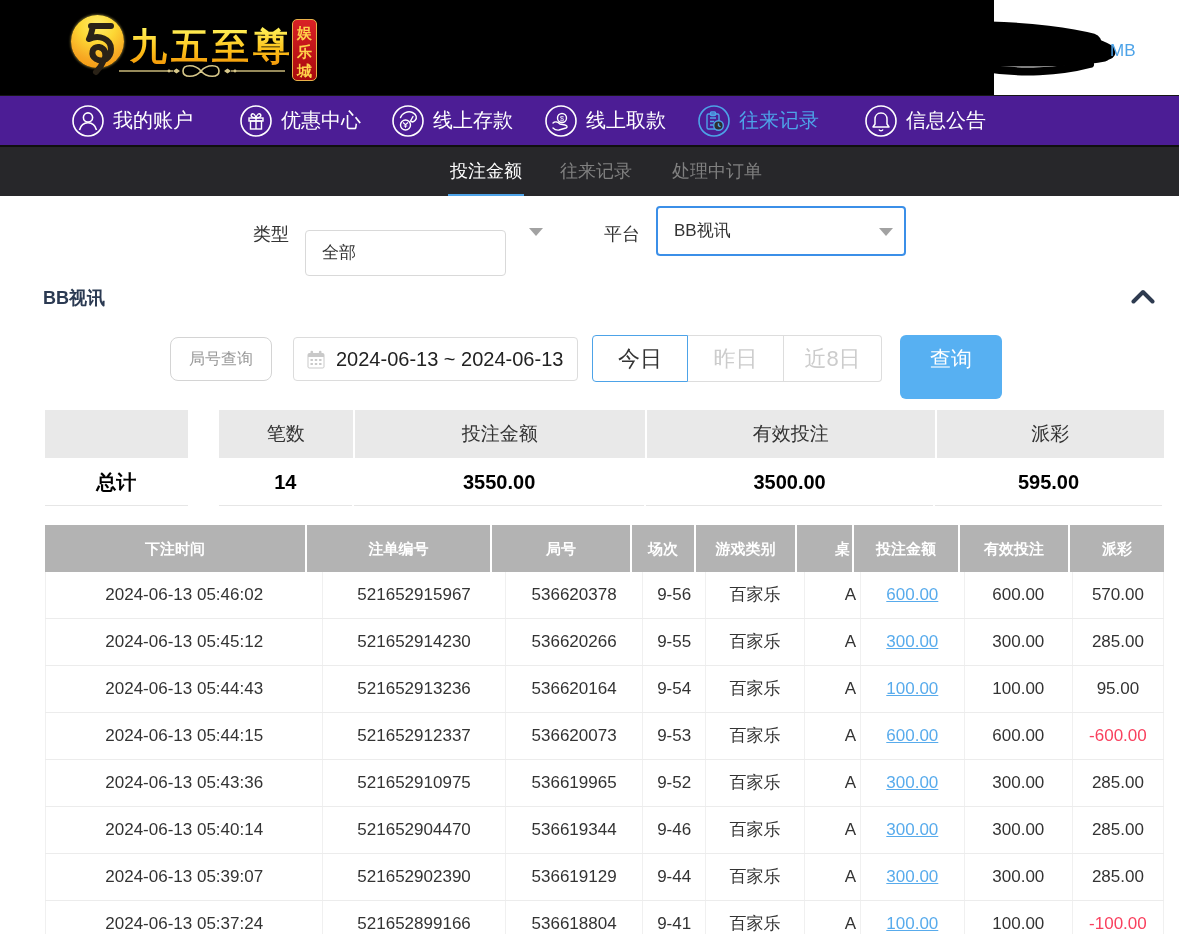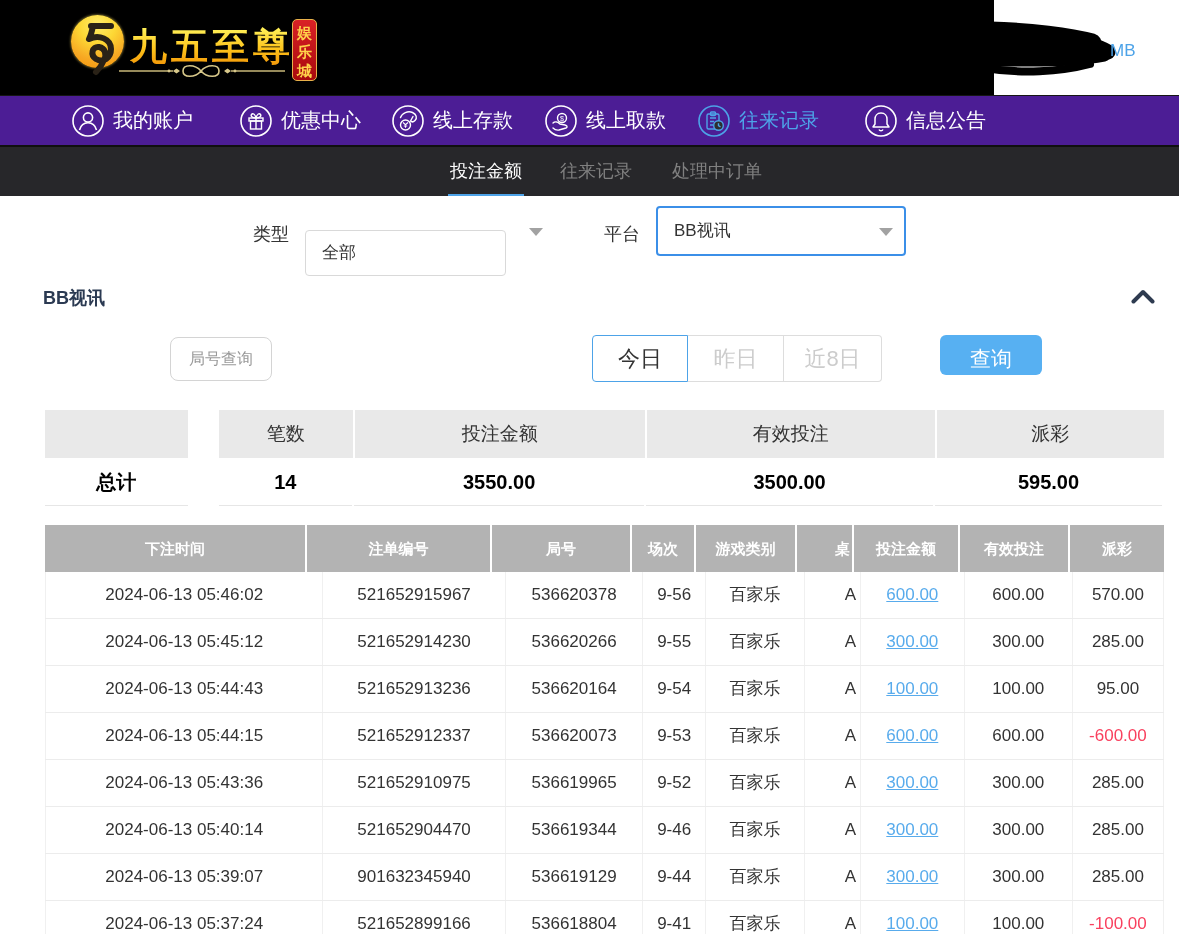--- a/index.html
+++ b/index.html
@@ -45,21 +45,21 @@
   font-size:16px; text-align:center; line-height:42px; }
 .btn-date { left:45px; width:103px; border:2px solid #58ace8; color:#3d9ae8; font-weight:bold; line-height:40px; }
 .btn-ju { left:170px; width:102px; border:1px solid #d4d4d4; color:#999; }
 .datebox { position:absolute; left:293px; top:141px; width:285px; height:44px; border:1px solid #dcdcdc;
   border-radius:4px; font-size:20px; color:#222; line-height:42px; }
 .grp { position:absolute; left:592px; top:139px; height:47px; display:flex; }
 .g { width:96px; height:47px; border:1px solid #ddd; border-left:none; text-align:center; line-height:45px;
   font-size:22px; color:#ccc; background:#fff; }
 .g.first { border:1px solid #4da3e8; border-radius:4px 0 0 4px; color:#333; width:96px; }
 .g.last { border-radius:0 4px 4px 0; width:98px; }
-.btn-q { position:absolute; left:940px; top:139px; width:102px; height:40px; background:#57b0f2;
+.btn-q { position:absolute; left:900px; top:139px; width:102px; height:64px; background:#57b0f2;
   border-radius:6px; color:#fff; font-size:21px; text-align:center; line-height:48px; }
 
 .sum { position:absolute; left:45px; top:214px; width:1119px; }
 .sum .hr, .sum .br { display:flex; }
 .sum .hr > div { background:#e9e9e9; height:48px; line-height:48px; text-align:center;
   font-size:19px; color:#333; margin-right:2px; }
 .sum .hr > div:last-child { margin-right:0; }
 .sum .br > div { background:#fff; height:48px; line-height:48px; text-align:center;
   font-size:20px; font-weight:bold; color:#000; margin-right:2px; border-bottom:1px solid #e6e6e6; }
 .c1{width:145px;} .c2{width:136px;margin-left:29px;} .c3{width:295px;} .c4{width:292px;} .c5{width:231px;}
@@ -178,20 +178,35 @@
   <div class="lbl" style="left:604px; top:26px;">平台</div>
   <div class="sel" style="left:656px; top:10px; width:250px; height:50px; border:2px solid #3b8fe8; line-height:46px;">BB视讯</div>
   <div class="caret" style="left:879px; top:32px;"></div>
 
   <div class="h-title">BB视讯</div>
   <svg class="chev" width="24" height="18" viewBox="0 0 24 18">
       <path d="M2.5 14.5 L12 5 L21.5 14.5" fill="none" stroke="#2e3b50" stroke-width="4" stroke-linecap="round" stroke-linejoin="round"></path>
     </svg>
 
   <div class="btn btn-ju">局号查询</div>
+  <div class="datebox">
+    <svg style="vertical-align:-4px; margin:0 10px 0 12px;" width="20" height="20" viewBox="0 0 20 20">
+        <rect x="1.5" y="3" width="17" height="15.5" rx="2" fill="#c9c9c9"></rect>
+        <rect x="2.5" y="7" width="15" height="10.5" fill="#fff"></rect>
+        <rect x="4.5" y="0.8" width="2.6" height="4.6" rx="1.2" fill="#c9c9c9"></rect>
+        <rect x="12.9" y="0.8" width="2.6" height="4.6" rx="1.2" fill="#c9c9c9"></rect>
+        <g fill="#c9c9c9">
+          <rect x="4.5" y="9" width="2.4" height="2"></rect>
+          <rect x="8.8" y="9" width="2.4" height="2"></rect>
+          <rect x="13.1" y="9" width="2.4" height="2"></rect>
+          <rect x="4.5" y="13" width="2.4" height="2"></rect>
+          <rect x="8.8" y="13" width="2.4" height="2"></rect>
+          <rect x="13.1" y="13" width="2.4" height="2"></rect>
+        </g>
+      </svg>2024-06-13 ~ 2024-06-13</div>
   <div class="grp">
     <div class="g first">今日</div>
     <div class="g">昨日</div>
     <div class="g last">近8日</div>
   </div>
   <div class="btn-q">查询</div>
 
   <div class="sum">
     <div class="hr">
         <div class="c1"></div>
@@ -282,21 +297,21 @@
         <div class="k3">536619344</div>
         <div class="k4">9-46</div>
         <div class="k5">百家乐</div>
         <div class="k6">A</div>
         <div class="k7"><span class="blue">300.00</span></div>
         <div class="k8">300.00</div>
         <div class="k9">285.00</div>
       </div>
     <div class="row">
         <div class="k1">2024-06-13 05:39:07</div>
-        <div class="k2">901632345940</div>
+        <div class="k2">521652902390</div>
         <div class="k3">536619129</div>
         <div class="k4">9-44</div>
         <div class="k5">百家乐</div>
         <div class="k6">A</div>
         <div class="k7"><span class="blue">300.00</span></div>
         <div class="k8">300.00</div>
         <div class="k9">285.00</div>
       </div>
     <div class="row">
         <div class="k1">2024-06-13 05:37:24</div>

